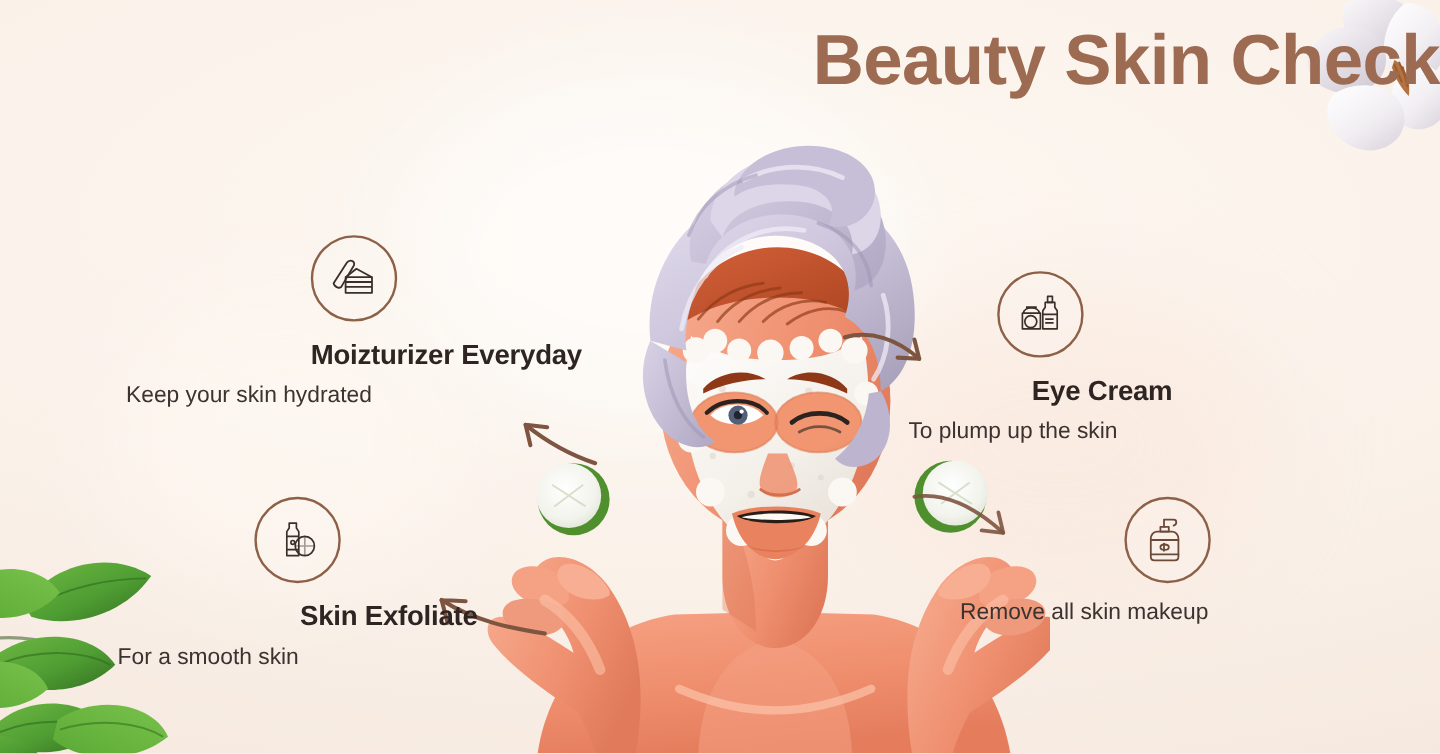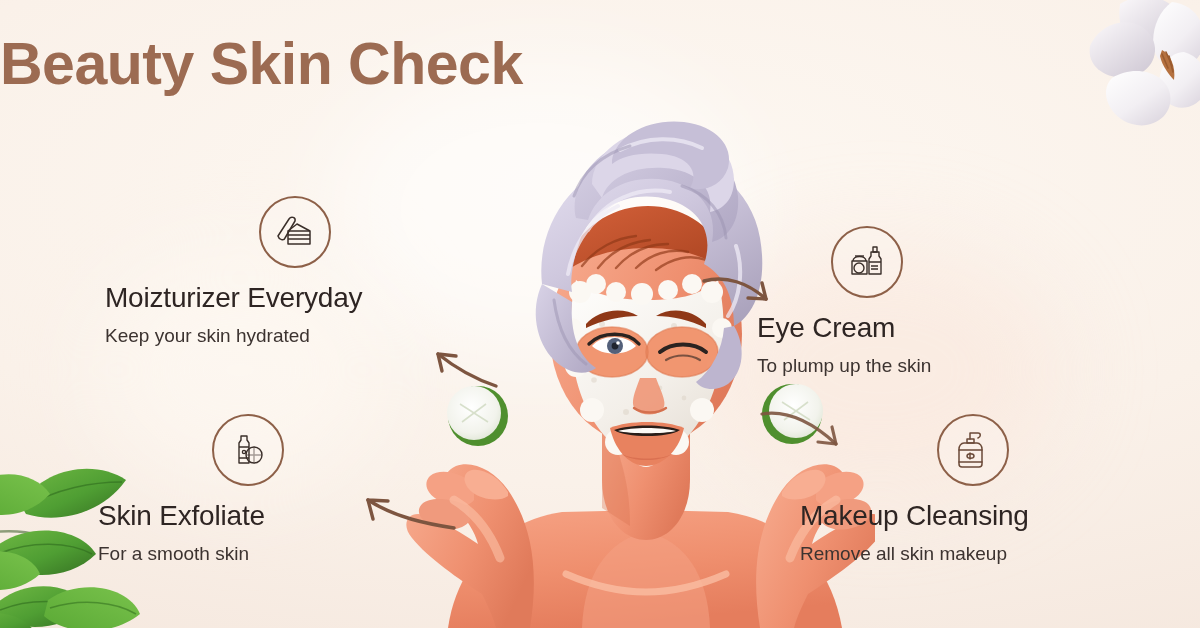--- a/index.html
+++ b/index.html
@@ -17,41 +17,41 @@
     overflow:hidden;
   }
   
   .blob { position:absolute; border-radius:50%; filter:blur(46px); }
   .blob-a { width:420px; height:300px; left:330px; top:60px;  background:rgba(255,255,255,.55); }
   .blob-b { width:360px; height:260px; left:700px; top:240px; background:rgba(250,226,212,.40); }
   .blob-c { width:300px; height:240px; left:90px;  top:250px; background:rgba(255,252,246,.50); }
 
   
   .title {
-    position:absolute; top:34px; left:0; width:1200px;
-    text-align:left;
+    position:absolute; top:20px; left:0; width:1200px;
+    text-align:right;
     font-size:59px; line-height:1.04;
     font-weight:700; letter-spacing:-.5px;
     color:#9c6b52;
     z-index:30;
   }
 
   
   .feature { position:absolute; z-index:25; }
   .feature .icon-circle {
     width:72px; height:72px; border-radius:50%;
     border:2px solid #8d6048;
     display:flex; align-items:center; justify-content:center;
     margin:0 auto 14px auto;
     background:rgba(253,247,241,.35);
   }
   .feature .icon-circle svg { display:block; }
   .feature .f-title {
-    font-size:28px; font-weight:400; color:#2e2523;
-    letter-spacing:-.2px; white-space:nowrap; text-align:left;
+    font-size:23px; font-weight:700; color:#2e2523;
+    letter-spacing:-.2px; white-space:nowrap; text-align:right;
     line-height:1.15;
   }
   .feature .f-sub {
     font-size:19px; font-weight:400; color:#3c3330;
     margin-top:11px; white-space:nowrap; 
     line-height:1.2;
   }
 
   .feat-moisturizer { left:105px;  top:196px; width:380px; }
   .feat-exfoliate   { left:98px;   top:414px; width:300px; }
@@ -409,21 +409,20 @@
           <path d="M11 9 L18 9 L18 13 L11 13 Z"></path>
 
           <path d="M8 13 L21 13 C24 13 26 16 26 19 L26 34 C26 36 25 37 23 37 L6 37 C4 37 3 36 3 34 L3 19 C3 16 5 13 8 13 Z"></path>
           <path d="M3 20 L26 20 M3 32 L26 32"></path>
 
           <path d="M11 26 C11 23 18 23 18 26 C18 29 11 29 11 26"></path>
           <path d="M14 23 L14 29"></path>
         </g>
       </svg>
     </div>
-    <div class="f-title">Makeup Cleansing</div>
     <div class="f-sub">Remove all skin makeup</div>
   </div>
 
   <div class="leaves-bl">
     <svg width="190" height="230" viewBox="0 0 190 230">
       <defs>
         <linearGradient id="leafG" x1="0" y1="0" x2="1" y2="1">
           <stop offset="0%" stop-color="#6fb843"></stop>
           <stop offset="55%" stop-color="#4f9e33"></stop>
           <stop offset="100%" stop-color="#357022"></stop>

